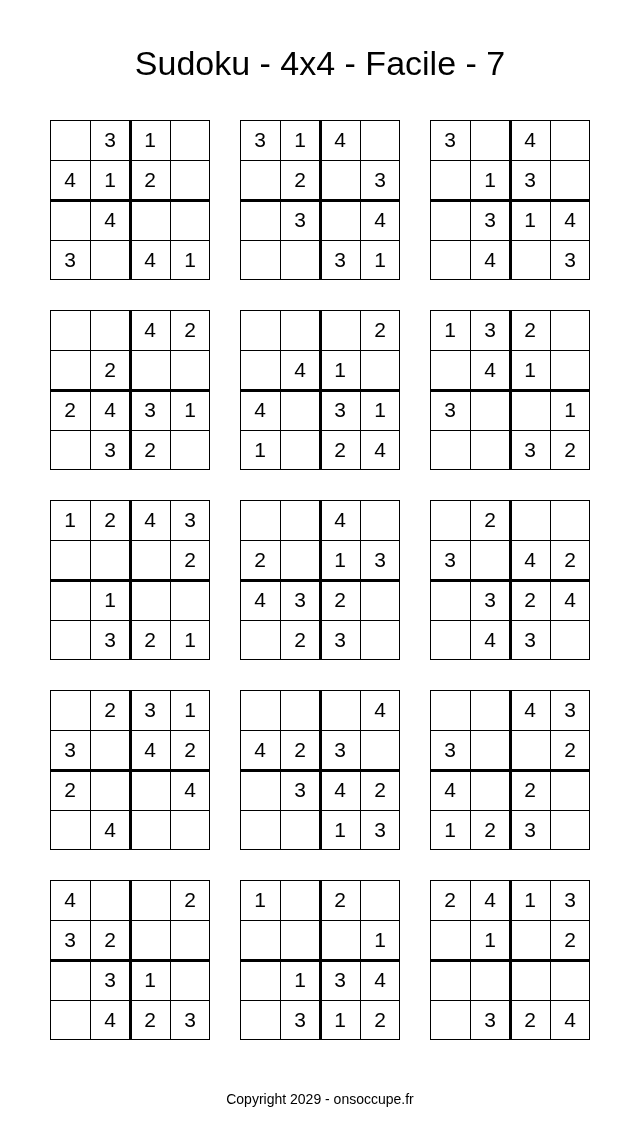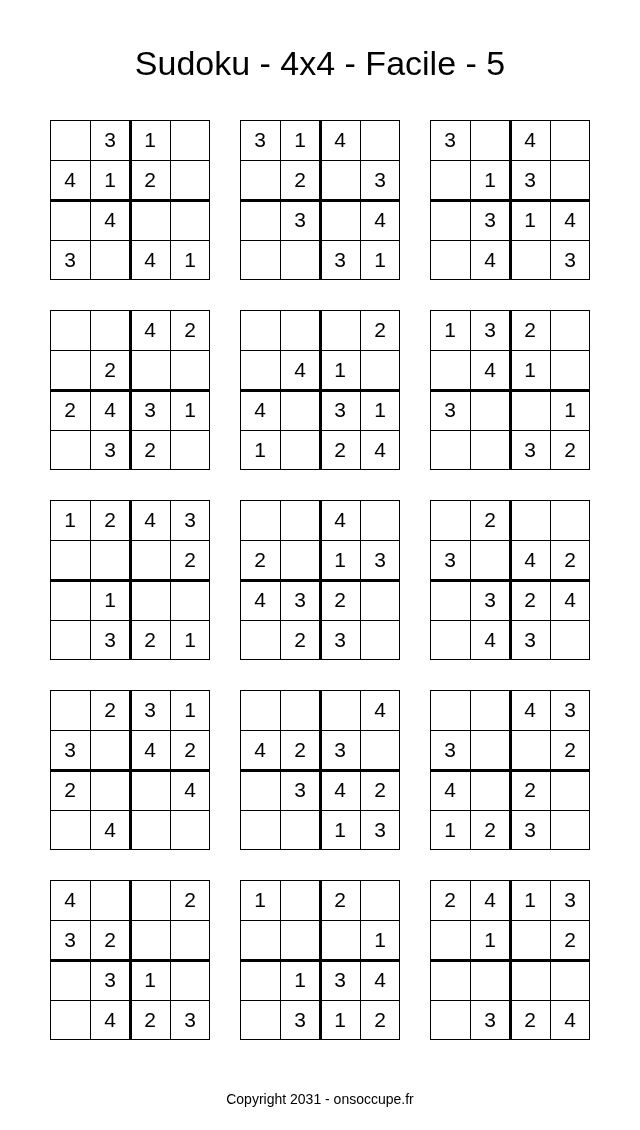--- a/index.html
+++ b/index.html
@@ -9,21 +9,21 @@
   .cell { position: absolute; width: 40px; height: 40px; display: flex; align-items: center; justify-content: center; font-size: 21px; }
   .vline { position: absolute; top: 0; width: 1px; height: 158px; background: #000; }
   .hline { position: absolute; left: 0; height: 1px; width: 158px; background: #000; }
   .vline.thick { width: 3px; margin-left: -1px; }
   .hline.thick { height: 3px; margin-top: -1px; }
   .footer { position: absolute; top: 1091px; left: 0; width: 640px; text-align: center; font-size: 14px; }
 </style>
 </head>
 <body>
 
-<div class="title">Sudoku - 4x4 - Facile - 5</div>
+<div class="title">Sudoku - 4x4 - Facile - 7</div>
 
 <div id="grids">
     <div class="grid" style="left: 50px; top: 120px;">
       <div class="cell" style="left: -1px; top: -1px;"></div>
       <div class="cell" style="left: 39px; top: -1px;">3</div>
       <div class="cell" style="left: 79px; top: -1px;">1</div>
       <div class="cell" style="left: 119px; top: -1px;"></div>
       <div class="cell" style="left: -1px; top: 39px;">4</div>
       <div class="cell" style="left: 39px; top: 39px;">1</div>
       <div class="cell" style="left: 79px; top: 39px;">2</div>
@@ -374,13 +374,13 @@
       <div class="cell" style="left: 119px; top: 119px;">4</div>
       <div class="vline" style="left: 39px;"></div>
       <div class="hline" style="top: 39px;"></div>
       <div class="vline thick" style="left: 79px;"></div>
       <div class="hline thick" style="top: 79px;"></div>
       <div class="vline" style="left: 119px;"></div>
       <div class="hline" style="top: 119px;"></div>
     </div>
   </div>
 
-<div class="footer">Copyright 2031 - onsoccupe.fr</div>
+<div class="footer">Copyright 2029 - onsoccupe.fr</div>
 
 </body></html>

